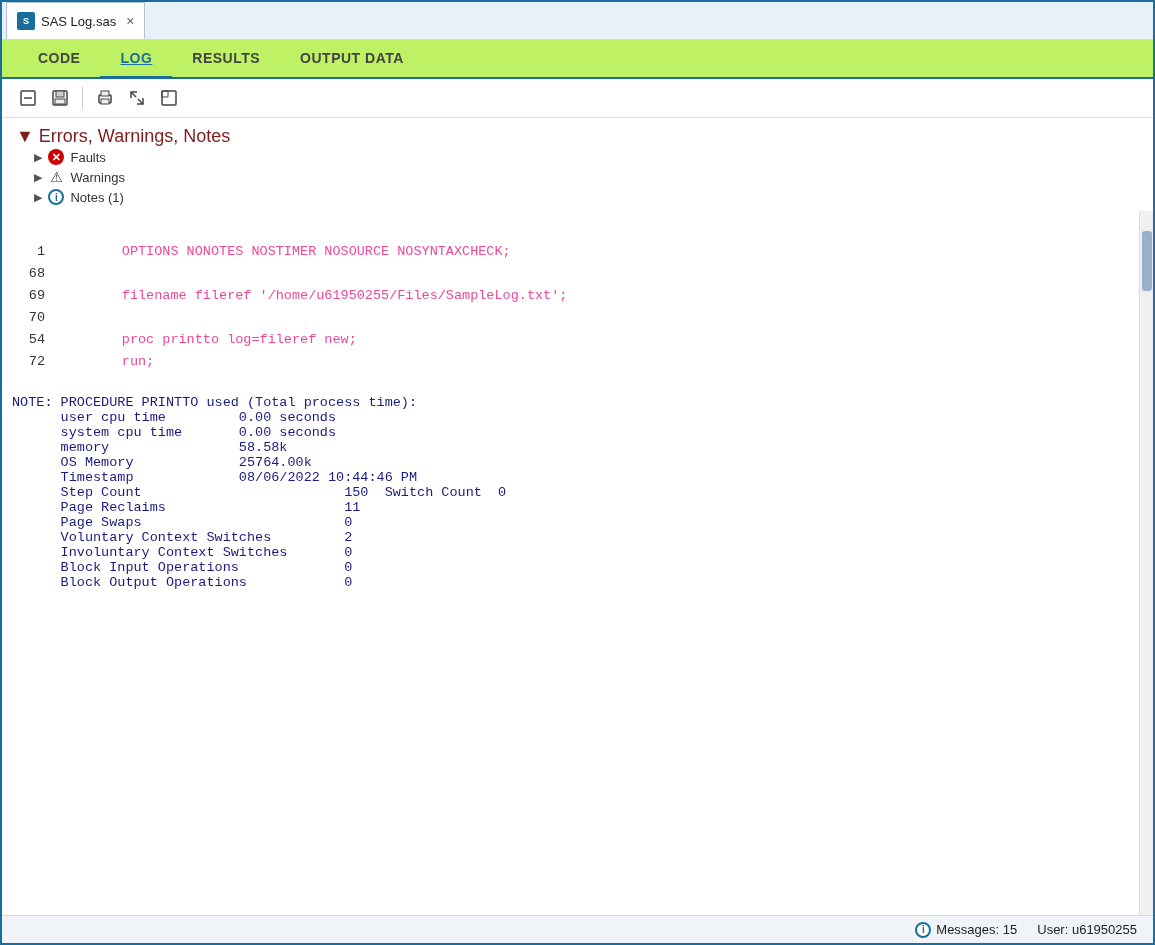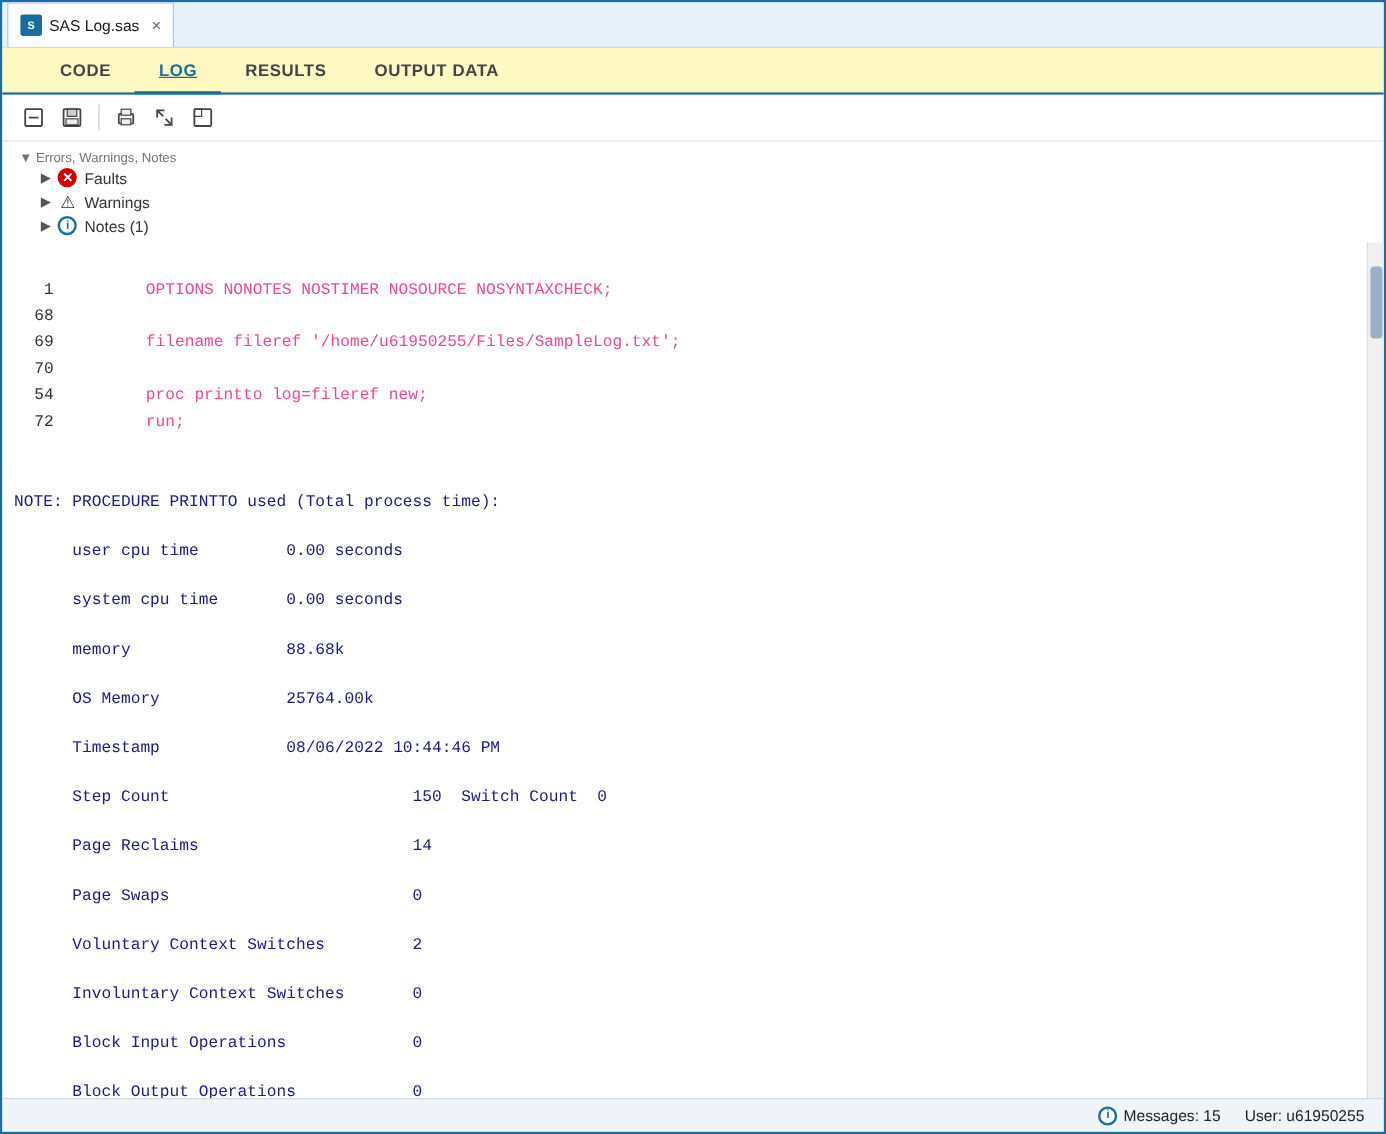--- a/index.html
+++ b/index.html
@@ -56,22 +56,22 @@
       font-size: 14px;
       color: #666;
       cursor: pointer;
       margin-left: 4px;
     }
 
     
     .nav-tabs {
       display: flex;
       border-bottom: 2px solid #1a6e9e;
-      background: #fef9c3;
-      padding-left: 28px;
+      background: #bef264;
+      padding-left: 16px;
     }
     .nav-tab {
       padding: 10px 20px;
       font-size: 14px;
       font-weight: 600;
       color: #444;
       cursor: pointer;
       letter-spacing: 0.5px;
       border-bottom: 3px solid transparent;
       margin-bottom: -2px;
@@ -109,22 +109,22 @@
       background: #ccc;
       margin: 0 4px;
     }
 
     
     .filter-section {
       padding: 8px 14px 4px;
       background: #ffffff;
     }
     .filter-toggle {
-      color: #737373;
-      font-size: 11px;
+      color: #7f1d1d;
+      font-size: 18px;
       cursor: pointer;
       display: flex;
       align-items: center;
       gap: 4px;
     }
     .filter-item {
       display: flex;
       align-items: center;
       gap: 6px;
       font-size: 13px;
@@ -208,21 +208,20 @@
       white-space: pre;
       font-family: 'Courier New', Courier, monospace;
       font-size: 13.5px;
     }
     .note-line {
       color: #1a1a80;
       font-family: 'Courier New', Courier, monospace;
       font-size: 13.5px;
       padding-left: 10px;
       white-space: pre;
-      margin-top: 26px;
     }
 
     
     .scrollbar-track {
       width: 14px;
       background: #f0f0f0;
       border-left: 1px solid #ddd;
       position: relative;
     }
     .scrollbar-thumb {
@@ -376,25 +375,25 @@
       <div class="log-line">
         <span class="line-num">72</span>
         <span class="line-content">        run;</span>
       </div>
 
       <div class="empty-line"></div>
 
       <div class="note-line">NOTE: PROCEDURE PRINTTO used (Total process time):</div>
       <div class="note-line">      user cpu time         0.00 seconds</div>
       <div class="note-line">      system cpu time       0.00 seconds</div>
-      <div class="note-line">      memory                88.68k</div>
+      <div class="note-line">      memory                58.58k</div>
       <div class="note-line">      OS Memory             25764.00k</div>
       <div class="note-line">      Timestamp             08/06/2022 10:44:46 PM</div>
       <div class="note-line">      Step Count                         150  Switch Count  0</div>
-      <div class="note-line">      Page Reclaims                      14</div>
+      <div class="note-line">      Page Reclaims                      11</div>
       <div class="note-line">      Page Swaps                         0</div>
       <div class="note-line">      Voluntary Context Switches         2</div>
       <div class="note-line">      Involuntary Context Switches       0</div>
       <div class="note-line">      Block Input Operations             0</div>
       <div class="note-line">      Block Output Operations            0</div>
 
       <div class="empty-line"></div>
     </div>
 
     <div class="scrollbar-track">

